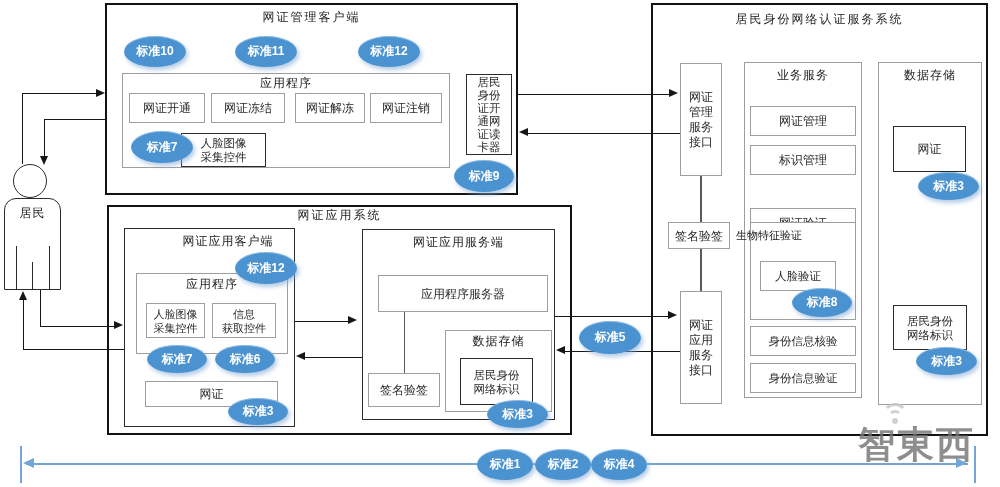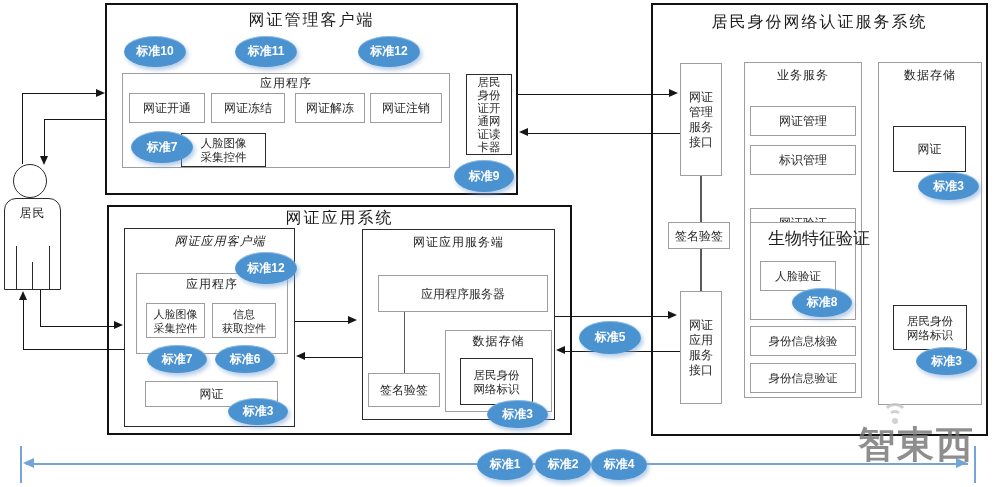--- a/index.html
+++ b/index.html
@@ -3,21 +3,21 @@
 <meta charset="utf-8">
 <style>
   html,body{margin:0;padding:0;background:#fff;}
   #stage{position:relative;width:1000px;height:487px;background:#fff;overflow:hidden;
          font-family:"Liberation Serif",serif;}
   .box{position:absolute;box-sizing:border-box;background:#fff;border:1px solid #9e9e9e;z-index:1;}
   .outer{border:2.5px solid #121212;background:#fff;z-index:1;}
   .mid{border:1.8px solid #2b2b2b;z-index:2;}
   .grey{z-index:3;}
   .lbl{position:absolute;color:#1c1c1c;text-align:center;z-index:3;line-height:1.2;}
-  .t15{font-size:16px;letter-spacing:2px;}
+  .t15{font-size:12px;letter-spacing:2px;}
   .t12{font-size:12px;letter-spacing:1px;}
   .cell{position:absolute;box-sizing:border-box;background:#fff;border:1px solid #9e9e9e;
         display:flex;flex-direction:column;align-items:center;justify-content:center;
         font-size:12px;color:#2a2a2a;text-align:center;line-height:14px;z-index:3;}
   .cell.dk{border:1.6px solid #2b2b2b;}
   .badge{position:absolute;background:#4b92d1;border-radius:50%;color:#fff;
          font-family:"Liberation Sans",sans-serif;font-size:12px;font-weight:bold;
          display:flex;align-items:center;justify-content:center;z-index:6;
          box-shadow:2px 3px 4px rgba(130,170,215,.6), inset 0 1px 0 rgba(255,255,255,.35);}
   .hline,.vline{position:absolute;background:#161616;z-index:4;}
@@ -73,21 +73,21 @@
     <span>证开</span>
     <span>通网</span>
     <span>证读</span>
     <span>卡器</span>
   </div>
 
   <div class="box outer" style="left:107px;top:205px;width:465px;height:230px;"></div>
   <div class="lbl t15" style="left:107px;top:208px;width:465px;">网证应用系统</div>
 
   <div class="box mid" style="left:124px;top:228px;width:171px;height:199px;"></div>
-  <div class="lbl t12" style="left:120px;top:234px;width:200px;font-style:italic;">网证应用客户端</div>
+  <div class="lbl t12" style="left:128px;top:234px;width:200px;">网证应用客户端</div>
 
   <div class="box grey" style="left:136px;top:273px;width:152px;height:81px;"></div>
   <div class="lbl t12" style="left:136px;top:277px;width:152px;">应用程序</div>
 
   <div class="cell" style="left:146px;top:303px;width:59px;height:35px;font-size:11px;">
     <span>人脸图像</span>
     <span>采集控件</span>
   </div>
   <div class="cell" style="left:212px;top:303px;width:64px;height:35px;font-size:11px;">
     <span>信息</span>
@@ -129,21 +129,21 @@
     <span>接口</span>
   </div>
 
   <div class="box grey" style="left:744px;top:62px;width:118px;height:336px;"></div>
   <div class="lbl t12" style="left:744px;top:68px;width:118px;">业务服务</div>
   <div class="cell" style="left:750px;top:106px;width:106px;height:30px;">网证管理</div>
   <div class="cell" style="left:750px;top:145px;width:106px;height:30px;">标识管理</div>
   <div class="cell" style="left:750px;top:184px;width:106px;height:30px;margin-top:24px;">网证验证</div>
 
   <div class="box grey" style="left:750px;top:222px;width:106px;height:98px;"></div>
-  <div class="lbl" style="left:766px;top:229px;width:106px;font-size:17px;">生物特征验证</div>
+  <div class="lbl" style="left:716px;top:229px;width:106px;font-size:11px;">生物特征验证</div>
   <div class="cell" style="left:760px;top:261px;width:76px;height:30px;font-size:11.5px;">人脸验证</div>
 
   <div class="cell" style="left:750px;top:326px;width:106px;height:30px;font-size:11.5px;">身份信息核验</div>
   <div class="cell" style="left:750px;top:363px;width:106px;height:30px;font-size:11.5px;">身份信息验证</div>
 
   <div class="box grey" style="left:878px;top:62px;width:104px;height:343px;"></div>
   <div class="lbl t12" style="left:878px;top:68px;width:104px;">数据存储</div>
   <div class="cell dk" style="left:893px;top:126px;width:73px;height:46px;">网证</div>
   <div class="cell dk" style="left:893px;top:305px;width:74px;height:45px;font-size:11.5px;">
     <span>居民身份</span>

